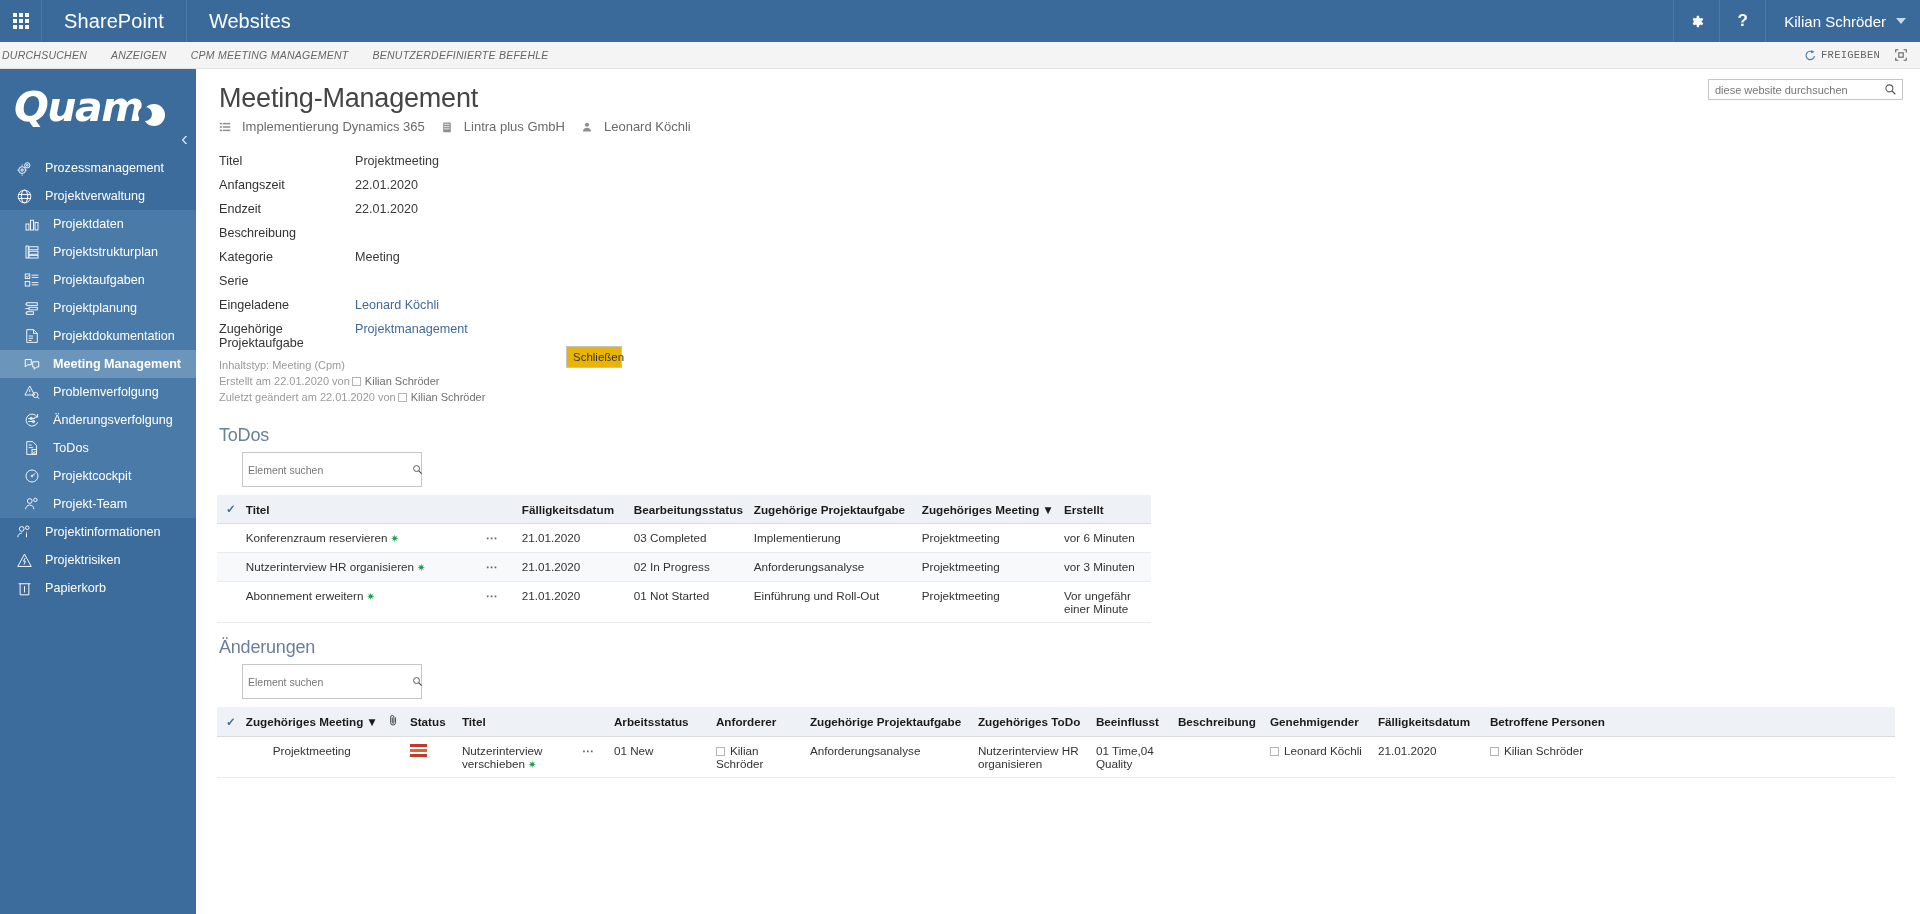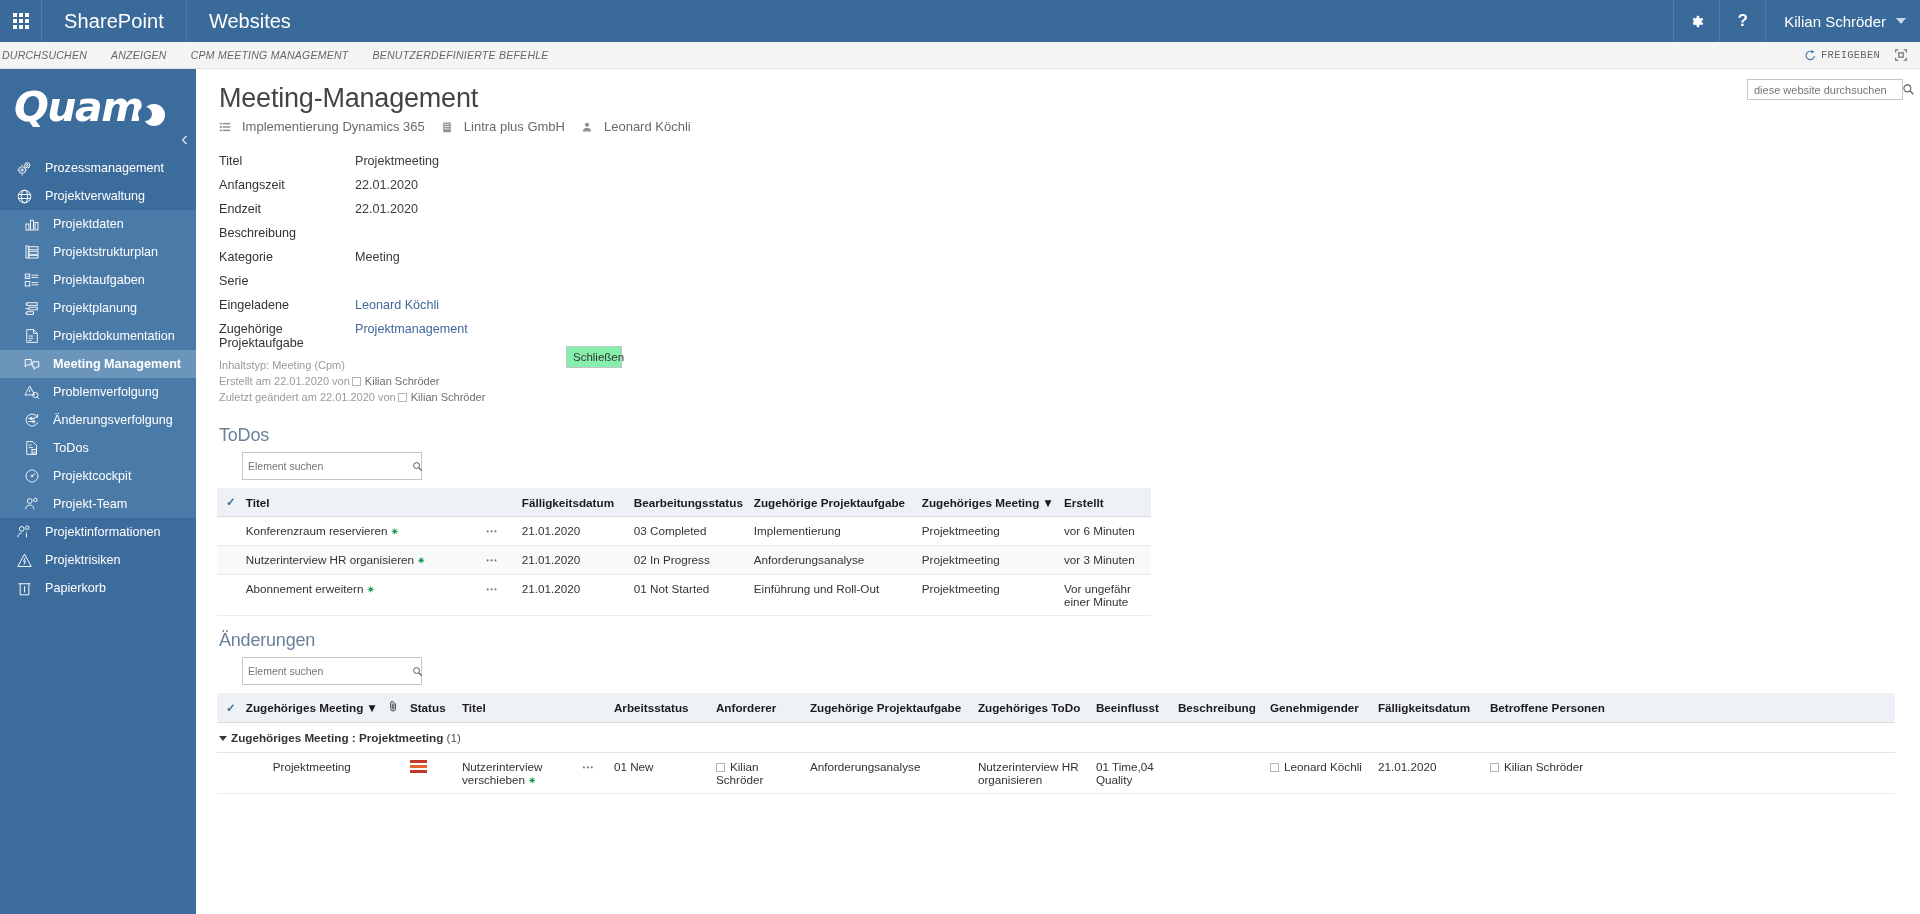--- a/index.html
+++ b/index.html
@@ -111,21 +111,21 @@
   .nav-item .ico {
     width: 20px; height: 20px; display: inline-flex;
     align-items: center; justify-content: center; flex: 0 0 20px;
   }
   .nav-item .ico svg { display: block; }
 
   
   .content { flex: 1; background: #ffffff; position: relative; overflow: hidden; }
   .search-site {
     position: absolute; right: 17px; top: 10px;
-    width: 156px; height: 21px; border: 1px solid #c6c6c6;
+    width: 195px; height: 21px; border: 1px solid #c6c6c6;
     display: flex; align-items: center; background: #fff;
   }
   .search-site input {
     border: 0; outline: 0; flex: 1; height: 100%;
     padding: 0 6px; font-size: 11px; color: #666;
     font-family: "Liberation Sans", sans-serif; background: transparent;
   }
   .search-site .mag { padding-right: 5px; line-height: 0; cursor: pointer; }
 
   .page-title {
@@ -151,32 +151,32 @@
     margin-top: 11px; font-size: 11px; color: #9a9a9a; line-height: 16px;
   }
   .meta .person { color: #6f6f6f; }
   .cb-mini {
     display: inline-block; width: 9px; height: 9px;
     border: 1px solid #b4b4b4; margin: 0 4px -1px 2px; background: #fff;
   }
   .close-btn {
     position: absolute; left: 370px; top: 212px;
     width: 56px; height: 22px; border: 1px solid #c4c4c4;
-    background: #86efac; font-size: 11.5px; color: #333;
+    background: #eab308; font-size: 11.5px; color: #333;
     cursor: pointer; font-family: "Liberation Sans", sans-serif;
   }
 
   
   .wp { padding-left: 21px; }
   .wp-title {
     font-size: 18px; color: #6a7f99; font-weight: 400;
     padding: 4px 0 4px 2px; letter-spacing: -.2px;
   }
   .wp-search {
-    margin: 2px 0 8px 25px; width: 180px; height: 28px;
+    margin: 2px 0 8px 25px; width: 180px; height: 35px;
     border: 1px solid #c6c6c6; display: flex; align-items: center; background: #fff; gap: 24px;
   }
   .wp-search input {
     border: 0; outline: 0; flex: 1; height: 100%; padding: 0 5px;
     font-size: 10.5px; color: #767676; background: transparent;
     font-family: "Liberation Sans", sans-serif;
   }
   .wp-search .mag { padding-right: 4px; line-height: 0; cursor: pointer; }
 
   table.lv { border-collapse: collapse; font-size: 11.7px; }
@@ -711,25 +711,20 @@
             <th style="width:168px;">Zugehörige Projektaufgabe</th>
             <th style="width:118px;">Zugehöriges ToDo</th>
             <th style="width:82px;">Beeinflusst</th>
             <th style="width:92px;">Beschreibung</th>
             <th style="width:108px;">Genehmigender</th>
             <th style="width:112px;">Fälligkeitsdatum</th>
             <th>Betroffene Personen</th>
           </tr>
         </thead>
         <tbody>
-          <tr class="group-row">
-            <td colspan="15">
-              <span class="tri"></span><span>Zugehöriges Meeting : Projektmeeting</span> <span class="cnt">(1)</span>
-            </td>
-          </tr>
           <tr>
             <td class="chk"></td>
             <td class="lk" style="padding-left:27px;">Projektmeeting</td>
             <td></td>
             <td>
               <span class="statusbars"><i></i><i class="o"></i><i></i></span>
             </td>
             <td><span>Nutzerinterview verschieben</span><span class="newbadge">✷</span></td>
             <td><span class="ellipsis">⋯</span></td>
             <td>01 New</td>

